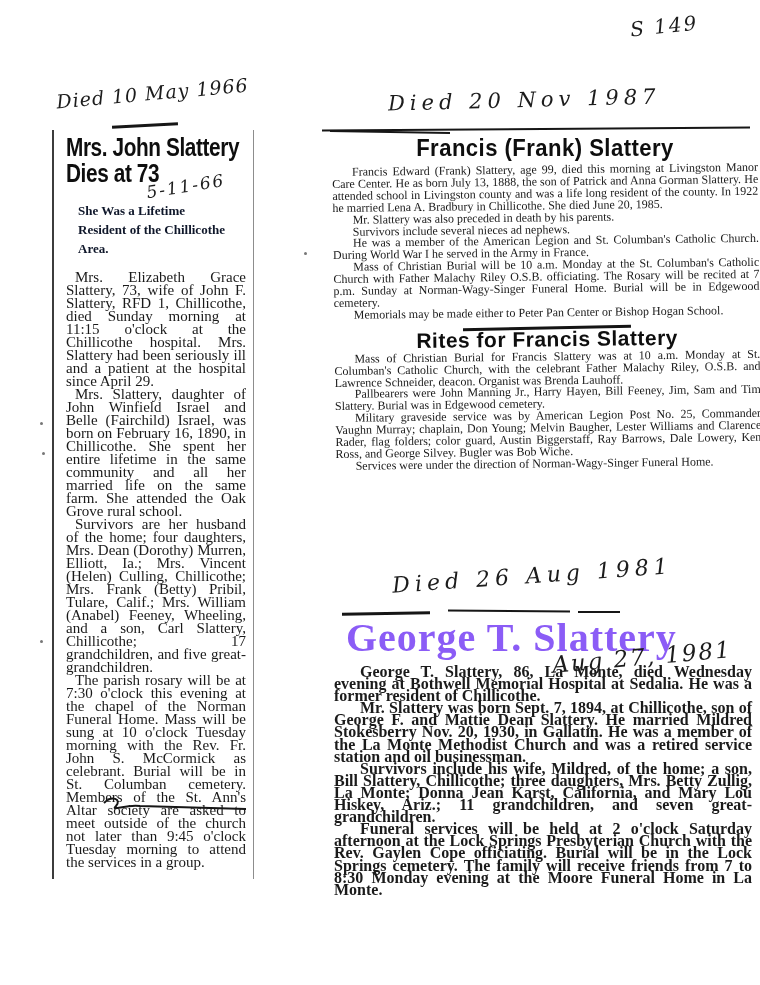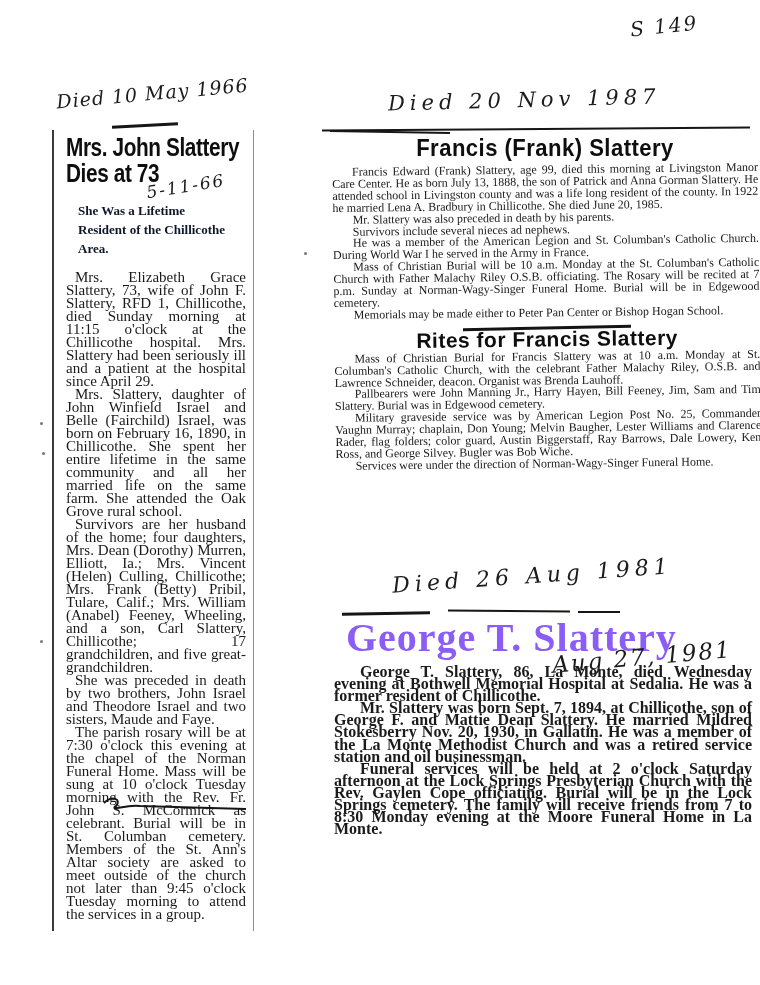--- a/index.html
+++ b/index.html
@@ -99,21 +99,20 @@
   <div class="clip-left">
     <div class="headline-left">
       <div>Mrs. John Slattery</div>
       <div>Dies at 73</div>
     </div>
     <div class="subhead-left">She Was a Lifetime Resident of the Chillicothe Area.</div>
     <div class="body-left">
       <p>Mrs. Elizabeth Grace Slattery, 73, wife of John F. Slattery, RFD 1, Chillicothe, died Sunday morning at 11:15 o'clock at the Chillicothe hospital. Mrs. Slattery had been seriously ill and a patient at the hospital since April 29.</p>
       <p>Mrs. Slattery, daughter of John Winfield Israel and Belle (Fairchild) Israel, was born on February 16, 1890, in Chillicothe. She spent her entire lifetime in the same community and all her married life on the same farm. She attended the Oak Grove rural school.</p>
       <p>Survivors are her husband of the home; four daughters, Mrs. Dean (Dorothy) Murren, Elliott, Ia.; Mrs. Vincent (Helen) Culling, Chillicothe; Mrs. Frank (Betty) Pribil, Tulare, Calif.; Mrs. William (Anabel) Feeney, Wheeling, and a son, Carl Slattery, Chillicothe; 17 grandchildren, and five great-grandchildren.</p>
-      <p>She was preceded in death by two brothers, John Israel and Theodore Israel and two sisters, Maude and Faye.</p>
       <p>The parish rosary will be at 7:30 o'clock this evening at the chapel of the Norman Funeral Home. Mass will be sung at 10 o'clock Tuesday morning with the Rev. Fr. John S. McCormick as celebrant. Burial will be in St. Columban cemetery. Members of the St. Ann's Altar society are asked to meet outside of the church not later than 9:45 o'clock Tuesday morning to attend the services in a group.</p>
     </div>
   </div>
 
   <svg class="squiggle" width="160" height="22" viewBox="0 0 160 22">
     <path d="M8,9 C16,1 26,5 20,12 C14,18 30,10 44,12 L150,15" stroke="#161616" stroke-width="2" fill="none"></path>
   </svg>
 
   <div class="clip-francis">
     <div class="headline-francis">Francis (Frank) Slattery</div>
@@ -131,17 +130,18 @@
       <p>Military graveside service was by American Legion Post No. 25, Commander Vaughn Murray; chaplain, Don Young; Melvin Baugher, Lester Williams and Clarence Rader, flag folders; color guard, Austin Biggerstaff, Ray Barrows, Dale Lowery, Ken Ross, and George Silvey. Bugler was Bob Wiche.</p>
       <p>Services were under the direction of Norman-Wagy-Singer Funeral Home.</p>
     </div>
   </div>
 
   <div class="clip-george">
     <div class="headline-george">George T. Slattery</div>
     <div class="body-george">
       <p>George T. Slattery, 86, La Monte, died Wednesday evening at Bothwell Memorial Hospital at Sedalia. He was a former resident of Chillicothe.</p>
       <p>Mr. Slattery was born Sept. 7, 1894, at Chillicothe, son of George F. and Mattie Dean Slattery. He married Mildred Stokesberry Nov. 20, 1930, in Gallatin. He was a member of the La Monte Methodist Church and was a retired service station and oil businessman.</p>
+      <p>Survivors include his wife, Mildred, of the home; a son, Bill Slattery, Chillicothe; three daughters, Mrs. Betty Zullig, La Monte; Donna Jean Karst, California, and Mary Lou Hiskey, Ariz.; 11 grandchildren, and seven great-grandchildren.</p>
       <p>Funeral services will be held at 2 o'clock Saturday afternoon at the Lock Springs Presbyterian Church with the Rev. Gaylen Cope officiating. Burial will be in the Lock Springs cemetery. The family will receive friends from 7 to 8:30 Monday evening at the Moore Funeral Home in La Monte.</p>
     </div>
   </div>
 
 </div>
 
 </body></html>

